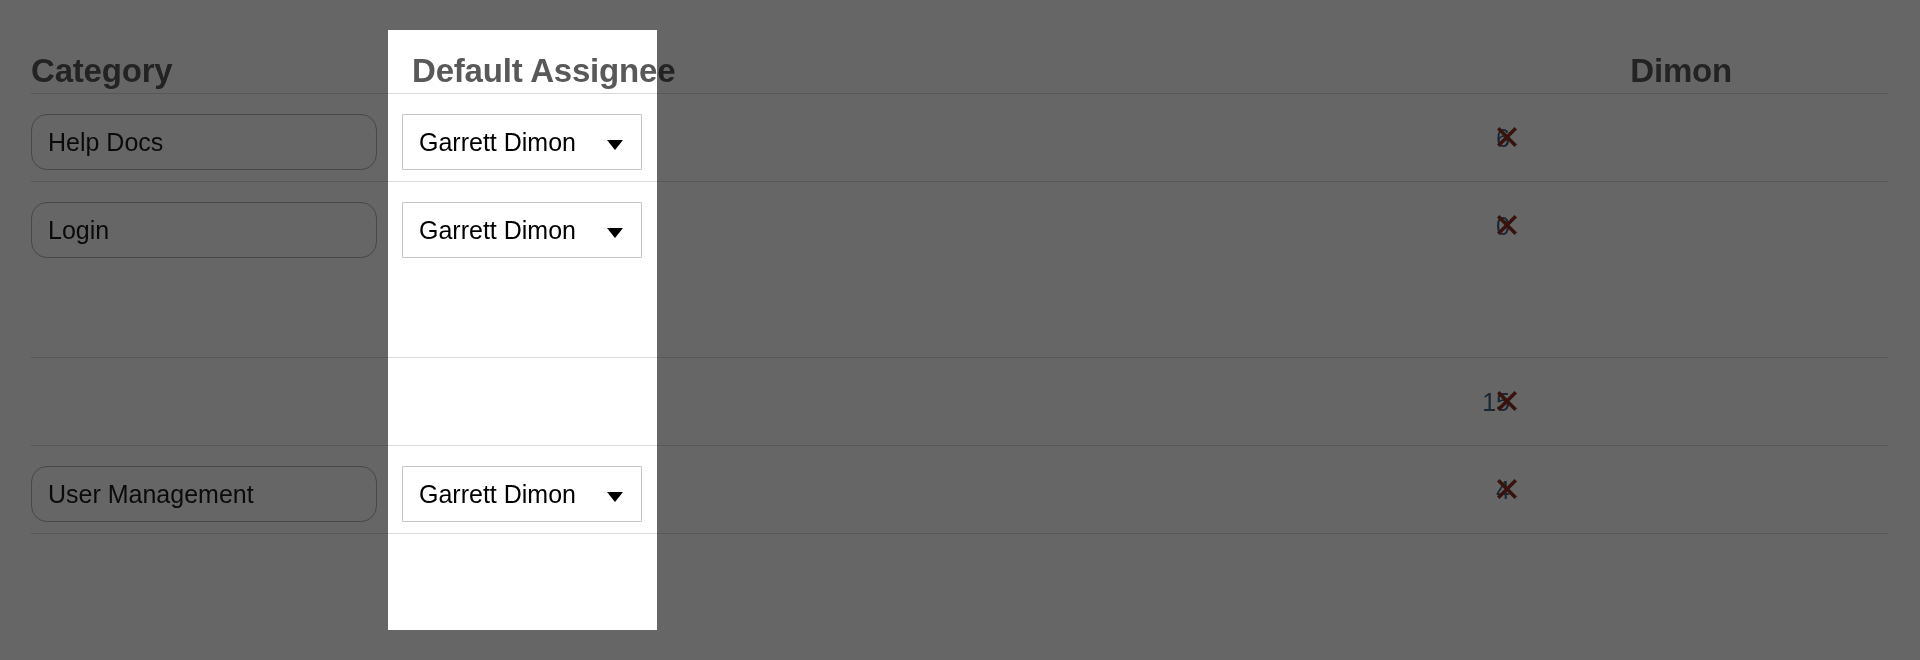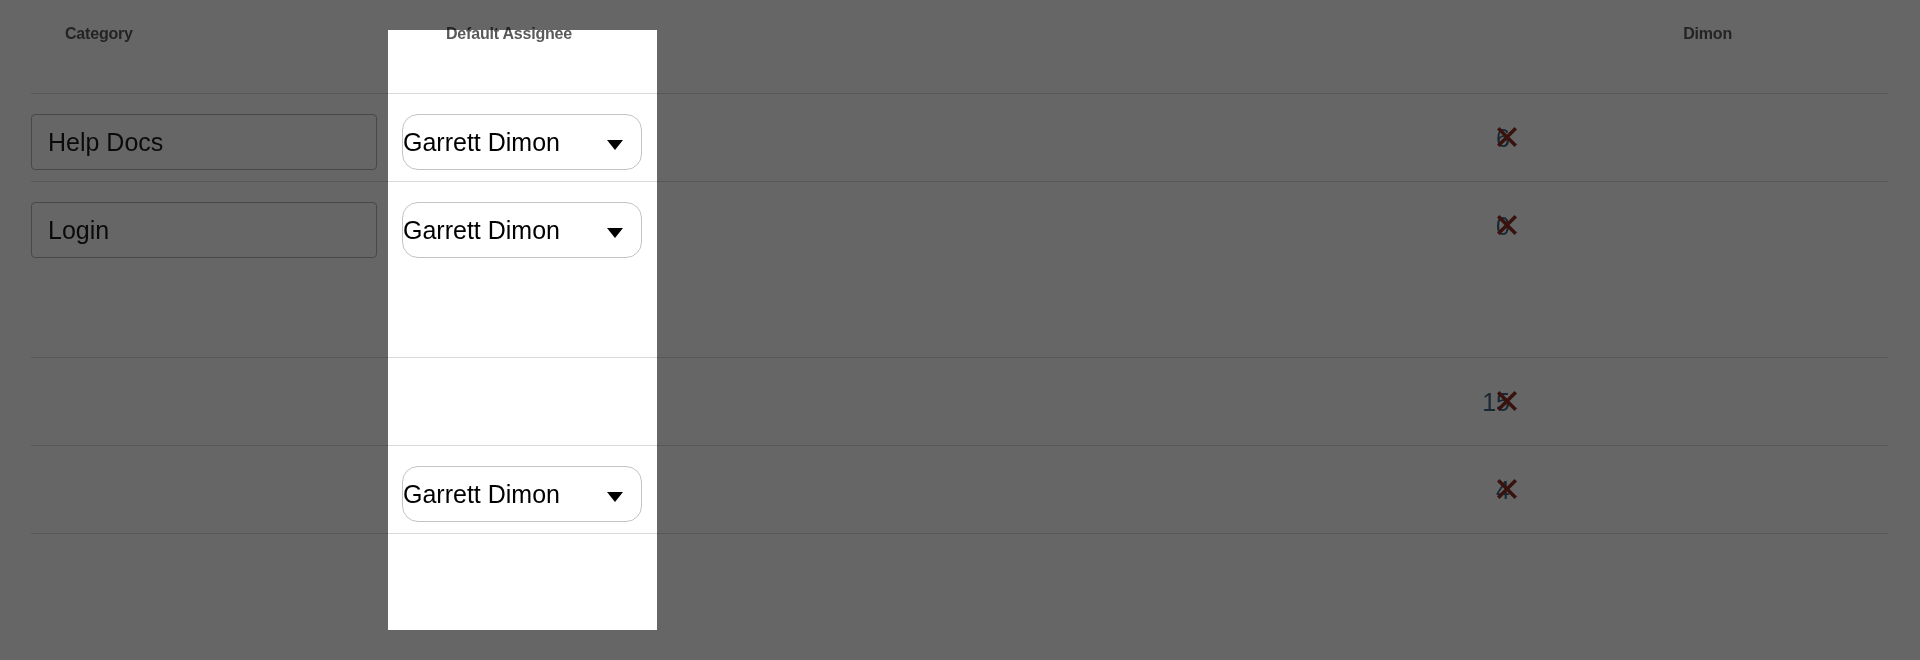--- a/index.html
+++ b/index.html
@@ -26,27 +26,26 @@
   }
 
   .thead {
     position: absolute;
     left: 0; top: 0;
     width: 1920px; height: 94px;
   }
 
   .th {
     position: absolute;
-    top: 25px;
-    font-size: 16px;
+    top: 52px;
+    font-size: 33px;
     font-weight: bold;
     color: #595959;
     letter-spacing: -0.2px;
     white-space: nowrap;
-    margin-left: 34px;
   }
   .th-category { left: 31px; }
   .th-assignee { left: 412px; text-align: center; }
   .th-issues   { right: 188px; text-align: right; }
 
   .row {
     position: absolute;
     left: 0;
     width: 1920px;
     height: 88px;
@@ -60,44 +59,44 @@
   }
 
   
   .cat-input {
     position: absolute;
     left: 31px;
     top: 20px;
     width: 346px;
     height: 56px;
     border: 1px solid #b3b3b3;
-    border-radius: 4px;
+    border-radius: 16px;
     background: transparent;
     color: #1a1a1a;
     font-family: "Liberation Sans", sans-serif;
     font-size: 25px;
     padding: 0 0 0 16px;
     line-height: 54px;
     outline: none;
   }
 
   
   .assignee-select {
     position: absolute;
     left: 402px;
     top: 20px;
     width: 240px;
     height: 56px;
     border: 1px solid #c4c4c4;
-    border-radius: 16px;
+    border-radius: 1px;
     background: #ffffff;
     color: #000000;
     font-size: 25px;
     line-height: 54px;
-    padding-left: 0;
+    padding-left: 16px;
     cursor: pointer;
     white-space: nowrap;
     overflow: hidden;
   }
   .assignee-select .caret {
     position: absolute;
     right: 18px;
     top: 25px;
     width: 0; height: 0;
     border-left: 8px solid transparent;
@@ -191,20 +190,21 @@
       <div class="delete-btn">
         <svg width="34" height="34" viewBox="0 0 34 34">
           <path d="M7 9.5 L9.5 7 L17 14.5 L24.5 7 L27 9.5 L19.5 17 L27 24.5 L24.5 27 L17 19.5 L9.5 27 L7 24.5 L14.5 17 Z" fill="#8f2f22"></path>
         </svg>
       </div>
     </div>
 
     <div class="row" style="top:446px">
       <div class="row-divider" style="top:-1px"></div>
       <div class="row-divider" style="top:87px"></div>
+      <input class="cat-input" readonly="" value="User Management" style="">
       <div class="assignee-select">
         <span>Garrett Dimon</span>
         <span class="caret"></span>
       </div>
       <div class="issues-count">4</div>
       <div class="delete-btn">
         <svg width="34" height="34" viewBox="0 0 34 34">
           <path d="M7 9.5 L9.5 7 L17 14.5 L24.5 7 L27 9.5 L19.5 17 L27 24.5 L24.5 27 L17 19.5 L9.5 27 L7 24.5 L14.5 17 Z" fill="#8f2f22"></path>
         </svg>
       </div>

